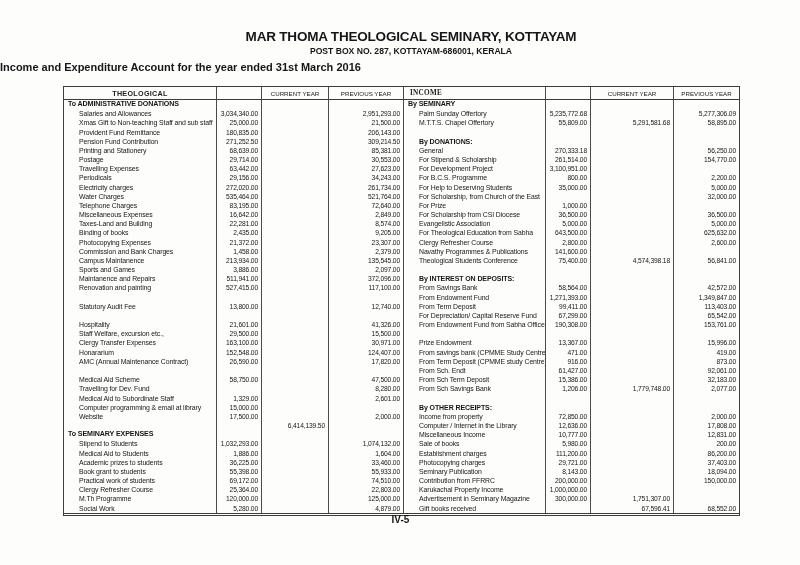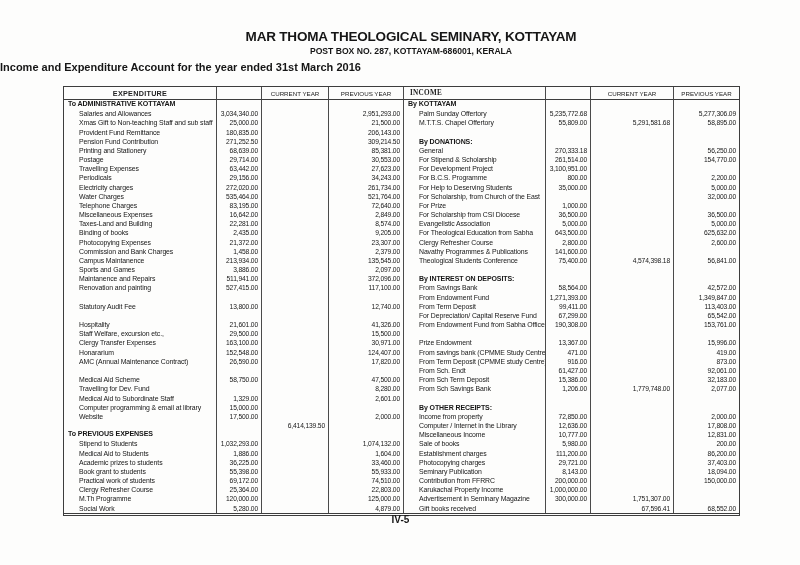--- a/index.html
+++ b/index.html
@@ -52,34 +52,34 @@
 <body>
 
 <div class="page">
   <div class="artifact"></div>
 
   <div class="title1">MAR THOMA THEOLOGICAL SEMINARY, KOTTAYAM</div>
   <div class="title2">POST BOX NO. 287, KOTTAYAM-686001, KERALA</div>
   <div class="title3">Income and Expenditure Account for the year ended 31st March 2016</div>
 
   <div class="acct-table">
-    <div class="hc main">EXPENDITURE</div>
+    <div class="hc main">THEOLOGICAL</div>
     <div class="hc"></div>
     <div class="hc">CURRENT YEAR</div>
     <div class="hc">PREVIOUS YEAR</div>
     <div class="hc main income-h">INCOME</div>
     <div class="hc"></div>
     <div class="hc">CURRENT YEAR</div>
     <div class="hc last">PREVIOUS YEAR</div>
 
-  <div class="cell lbl sec">To ADMINISTRATIVE KOTTAYAM</div>
-      <div class="cell num"></div>
-      <div class="cell num"></div>
-      <div class="cell num"></div>
-      <div class="cell lbl sec">By KOTTAYAM</div>
+  <div class="cell lbl sec">To ADMINISTRATIVE DONATIONS</div>
+      <div class="cell num"></div>
+      <div class="cell num"></div>
+      <div class="cell num"></div>
+      <div class="cell lbl sec">By SEMINARY</div>
       <div class="cell num"></div>
       <div class="cell num"></div>
       <div class="cell num last"></div>
       <div class="cell lbl">Salaries and Allowances</div>
       <div class="cell num">3,034,340.00</div>
       <div class="cell num"></div>
       <div class="cell num">2,951,293.00</div>
       <div class="cell lbl">Palm Sunday Offertory</div>
       <div class="cell num">5,235,772.68</div>
       <div class="cell num"></div>
@@ -349,21 +349,21 @@
       <div class="cell num"></div>
       <div class="cell num last">2,000.00</div>
       <div class="cell lbl"></div>
       <div class="cell num"></div>
       <div class="cell num">6,414,139.50</div>
       <div class="cell num"></div>
       <div class="cell lbl">Computer / Internet in the Library</div>
       <div class="cell num">12,636.00</div>
       <div class="cell num"></div>
       <div class="cell num last">17,808.00</div>
-      <div class="cell lbl sec">To PREVIOUS EXPENSES</div>
+      <div class="cell lbl sec">To SEMINARY EXPENSES</div>
       <div class="cell num"></div>
       <div class="cell num"></div>
       <div class="cell num"></div>
       <div class="cell lbl">Miscellaneous Income</div>
       <div class="cell num">10,777.00</div>
       <div class="cell num"></div>
       <div class="cell num last">12,831.00</div>
       <div class="cell lbl">Stipend to Students</div>
       <div class="cell num">1,032,293.00</div>
       <div class="cell num"></div>

